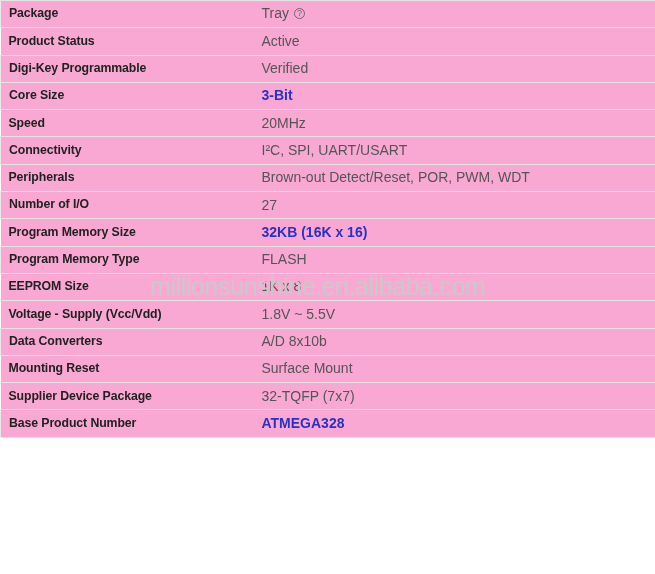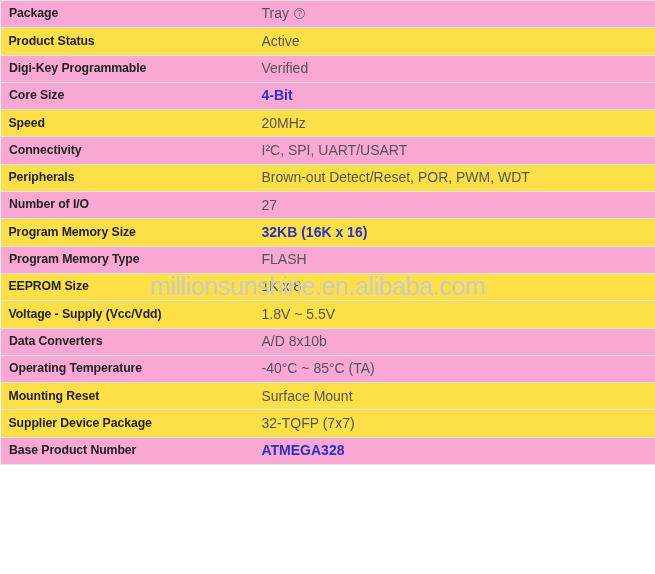--- a/index.html
+++ b/index.html
@@ -25,21 +25,21 @@
   }
 
   .spec-table tr {
     height: 27.3px;
   }
 
   .spec-table tr.row-alt {
     background: #f9a8d4;
   }
   .spec-table tr.row-plain {
-    background: #fde047;
+    background: #f9a8d4;
   }
 
   .spec-table td {
     border-top: 1px solid #e4e4e4;
     border-bottom: 1px solid #e4e4e4;
     padding: 0 0 0 8px;
     vertical-align: middle;
     line-height: 1.1;
     white-space: nowrap;
     overflow: hidden;
@@ -124,21 +124,21 @@
       <tr class="row-plain">
         <td class="label-cell">Product Status</td>
         <td class="val-cell"><span class="val-text">Active</span></td>
       </tr>
       <tr class="row-alt">
         <td class="label-cell">Digi-Key Programmable</td>
         <td class="val-cell"><span class="val-text">Verified</span></td>
       </tr>
       <tr class="row-alt">
         <td class="label-cell">Core Size</td>
-        <td class="val-cell is-link"><span class="val-text">4-Bit</span></td>
+        <td class="val-cell is-link"><span class="val-text">3-Bit</span></td>
       </tr>
       <tr class="row-plain">
         <td class="label-cell">Speed</td>
         <td class="val-cell"><span class="val-text">20MHz</span></td>
       </tr>
       <tr class="row-alt">
         <td class="label-cell">Connectivity</td>
         <td class="val-cell"><span class="val-text">I²C, SPI, UART/USART</span></td>
       </tr>
       <tr class="row-plain">
@@ -162,24 +162,20 @@
         <td class="val-cell"><span class="val-text">1K x 8</span></td>
       </tr>
       <tr class="row-plain">
         <td class="label-cell">Voltage - Supply (Vcc/Vdd)</td>
         <td class="val-cell"><span class="val-text">1.8V ~ 5.5V</span></td>
       </tr>
       <tr class="row-alt">
         <td class="label-cell">Data Converters</td>
         <td class="val-cell"><span class="val-text">A/D 8x10b</span></td>
       </tr>
-      <tr class="row-alt">
-        <td class="label-cell">Operating Temperature</td>
-        <td class="val-cell"><span class="val-text">-40°C ~ 85°C (TA)</span></td>
-      </tr>
       <tr class="row-plain">
         <td class="label-cell">Mounting Reset</td>
         <td class="val-cell"><span class="val-text">Surface Mount</span></td>
       </tr>
       <tr class="row-plain">
         <td class="label-cell">Supplier Device Package</td>
         <td class="val-cell"><span class="val-text">32-TQFP (7x7)</span></td>
       </tr>
       <tr class="row-alt">
         <td class="label-cell">Base Product Number</td>

